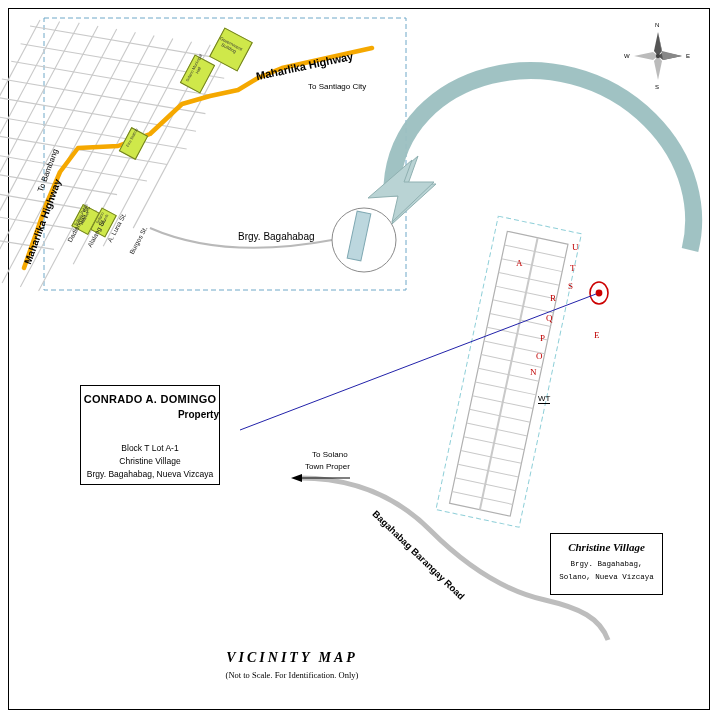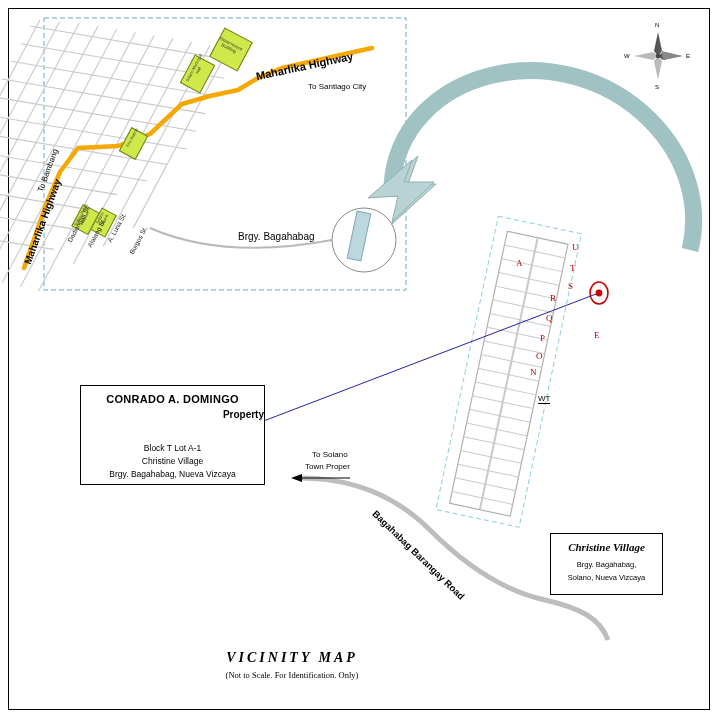--- a/index.html
+++ b/index.html
@@ -4,28 +4,28 @@
 <style>
   html,body{margin:0;padding:0;background:#ffffff;}
   body{font-family:"Liberation Sans", sans-serif;}
   #page{position:relative;width:720px;height:720px;background:#ffffff;overflow:hidden;}
   #frame{position:absolute;left:8px;top:8px;width:702px;height:702px;border:1px solid #000;box-sizing:border-box;}
   svg{position:absolute;left:0;top:0;width:720px;height:720px;}
   .lbl{position:absolute;font-family:"Liberation Sans",sans-serif;color:#000;white-space:nowrap;}
   .tiny{font-size:6px;}
   .small{font-size:8px;}
   
-  #callout{position:absolute;left:80px;top:385px;width:185px;height:100px;border:1px solid #000;background:#fff;box-sizing:border-box;text-align:center;}
+  #callout{position:absolute;left:80px;top:385px;width:140px;height:100px;border:1px solid #000;background:#fff;box-sizing:border-box;text-align:center;}
   #callout .t1{font-size:11px;font-weight:bold;margin-top:7px;letter-spacing:.3px;}
   #callout .t2{font-size:10px;font-weight:bold;margin-top:4px;text-align:right;}
   #callout .t3{font-size:8.5px;margin-top:22px;line-height:13px;}
   
   #cvbox{position:absolute;left:550px;top:533px;width:113px;height:62px;border:1px solid #000;background:#fff;box-sizing:border-box;text-align:center;}
   #cvbox .c1{font-family:"Liberation Serif",serif;font-style:italic;font-size:11px;font-weight:bold;margin-top:7px;}
-  #cvbox .c2{font-family:Liberation Sans, sans-serif;font-size:7.5px;margin-top:6px;line-height:11px;}
+  #cvbox .c2{font-family:Liberation Mono, monospace;font-size:7.5px;margin-top:6px;line-height:11px;}
   #title{position:absolute;left:0;width:584px;top:650px;text-align:center;}
   #title .tt{font-family:"Liberation Serif",serif;font-size:14px;letter-spacing:3px;font-style:italic;font-weight:bold;}
   #title .ts{font-family:"Liberation Serif",serif;font-size:8.5px;margin-top:4px;}
   .yellowbox{position:absolute;background:#cfe84a;border:1px solid #6f7d22;}
   .ybtxt{position:absolute;font-size:4.5px;color:#333;text-align:center;line-height:5px;width:34px;}
   .streetlbl{position:absolute;font-size:6.5px;color:#222;transform-origin:0 0;white-space:nowrap;}
   .redltr{position:absolute;font-size:9px;color:#c00000;font-family:"Liberation Serif",serif;}
 </style>
 </head>
 <body>

